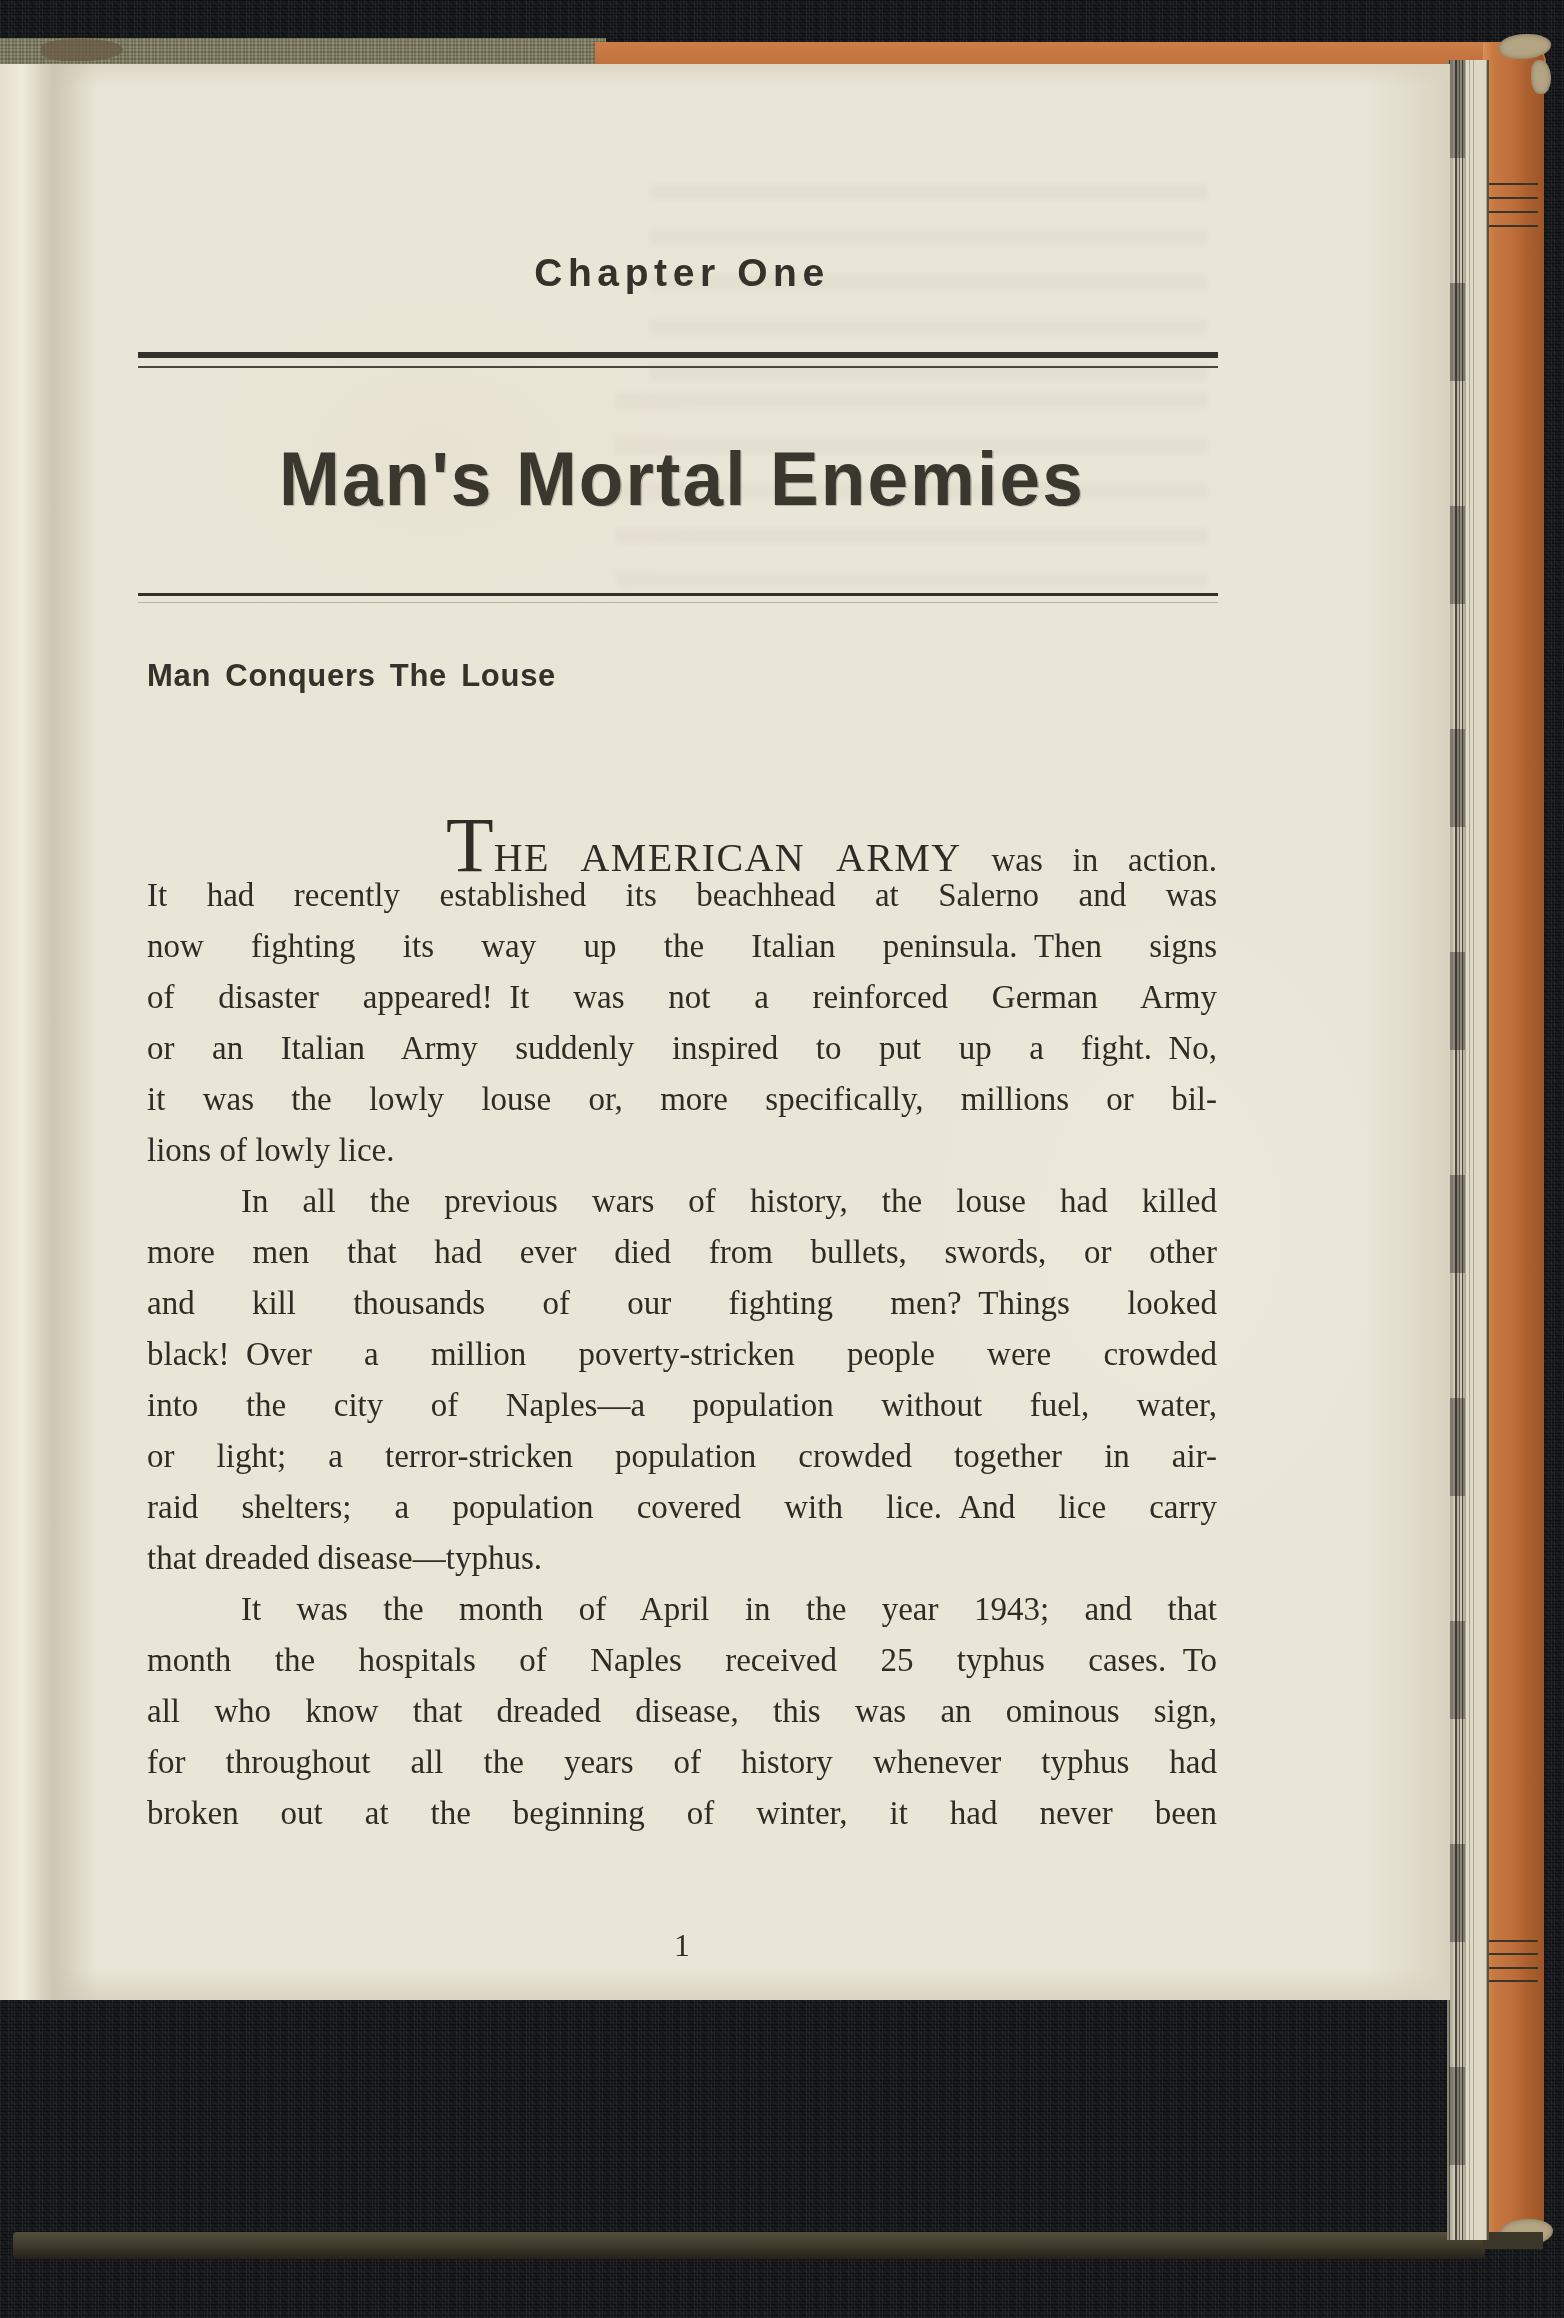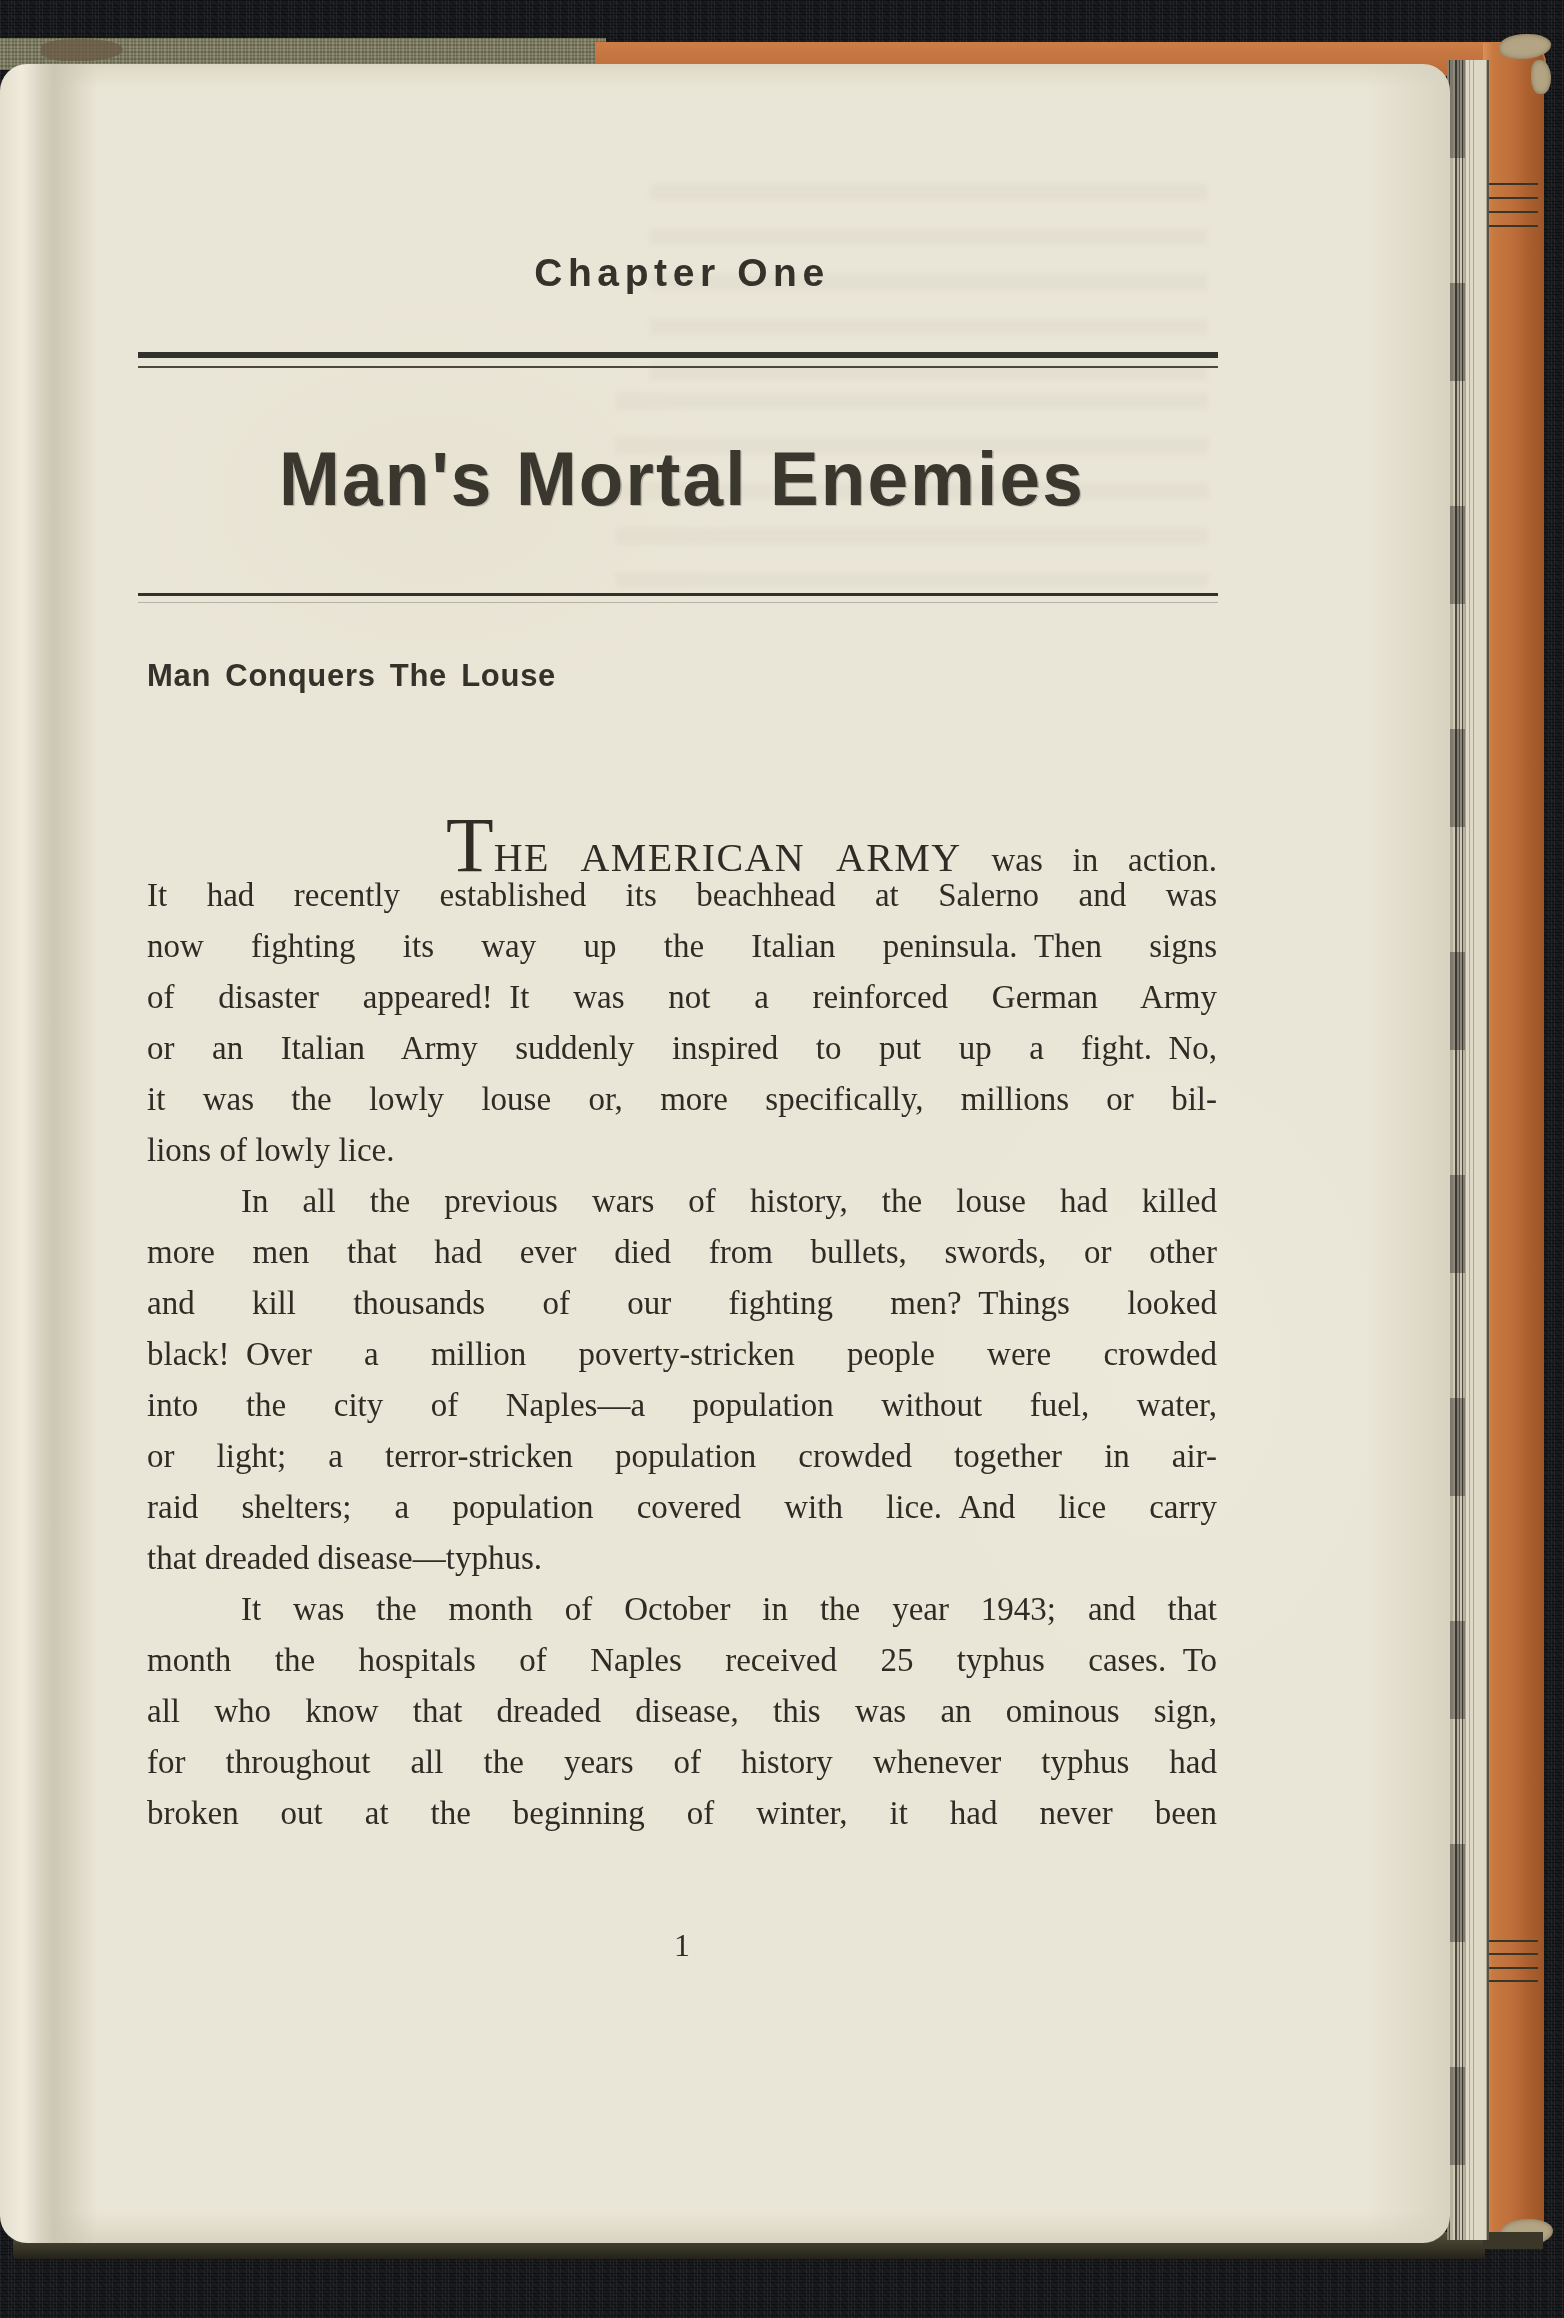--- a/index.html
+++ b/index.html
@@ -47,30 +47,29 @@
     background-color:#cfc9b6;
     background-image:
       repeating-linear-gradient(180deg, rgba(30,28,25,.38) 0 98px, rgba(30,28,25,0) 98px 223px),
       repeating-linear-gradient(90deg,#4e4a42 0 1.4px,#b7b1a0 1.4px 3.5px,#6e685c 3.5px 4.2px,#cfc9b6 4.2px 6.3px);
     border-left:2.1px solid #8a8475;}
   .fore-outer{position:absolute;left:18px;top:0;width:22.3px;height:100%;
     background-color:#ded9c6;
     background-image:repeating-linear-gradient(90deg, rgba(120,115,100,.5) 0 0.7px, transparent 0.7px 4.2px);
     border-right:2.8px solid #5a5343;}
   
-  .page{position:absolute;left:0;top:64px;width:1450px;height:2179px;
+  .page{position:absolute;left:0;top:64px;width:1450px;height:1936px;
     background-color:#eae6d7;
     background-image:
       radial-gradient(ellipse 419px 279px at 30% 20%, rgba(210,200,170,.12), rgba(0,0,0,0) 70%),
       radial-gradient(ellipse 349px 489px at 80% 60%, rgba(255,255,250,.10), rgba(0,0,0,0) 70%),
       linear-gradient(90deg,#e3decd 0,#f0ecdd 22.3px,#d8d3c0 41px,#ccc7b3 54px, rgba(0,0,0,0) 98px),
       linear-gradient(270deg,#d8d3c0 0, rgba(0,0,0,0) 84px),
       linear-gradient(180deg,#dcd7c5 0, rgba(0,0,0,0) 24px),
       linear-gradient(0deg,#d9d4c1 0, rgba(0,0,0,0) 32px);
-    border-radius: 27px;
   }
   .ghost{position:absolute;opacity:.5;filter:blur(2.1px);border-radius:5.6px;
     background:repeating-linear-gradient(180deg, rgba(120,112,95,.085) 0 18px, rgba(0,0,0,0) 18px 45px);}
   .ghost-a{left:649px;top:119px;width:559px;height:203px;}
   .ghost-b{left:615px;top:328px;width:594px;height:196px;}
   
   .chapter-label{position:absolute;left:147px;top:187px;width:1070px;text-align:center;
     font-family:"Liberation Sans","DejaVu Sans",sans-serif;font-weight:700;
     font-size:39px;letter-spacing:5.6px;color:#35322b;}
   .ruleA-thick{position:absolute;left:138px;top:288px;width:1080px;height:6.3px;background:#33312b;}
@@ -146,21 +145,21 @@
         <div class="line">it was the lowly louse or, more specifically, millions or bil-</div>
         <div class="line end">lions of lowly lice.</div>
         <div class="line" style="text-indent: 94px;">In all the previous wars of history, the louse had killed</div>
         <div class="line">more men that had ever died from bullets, swords, or other</div>
         <div class="line">and kill thousands of our fighting men? Things looked</div>
         <div class="line">black! Over a million poverty-stricken people were crowded</div>
         <div class="line">into the city of Naples—a population without fuel, water,</div>
         <div class="line">or light; a terror-stricken population crowded together in air-</div>
         <div class="line">raid shelters; a population covered with lice. And lice carry</div>
         <div class="line end">that dreaded disease—typhus.</div>
-        <div class="line" style="text-indent: 94px;">It was the month of October in the year 1943; and that</div>
+        <div class="line" style="text-indent: 94px;">It was the month of April in the year 1943; and that</div>
         <div class="line">month the hospitals of Naples received 25 typhus cases. To</div>
         <div class="line">all who know that dreaded disease, this was an ominous sign,</div>
         <div class="line">for throughout all the years of history whenever typhus had</div>
         <div class="line">broken out at the beginning of winter, it had never been</div>
       </div>
 
     <div class="page-number">1</div>
   </div>
 
 </div>

